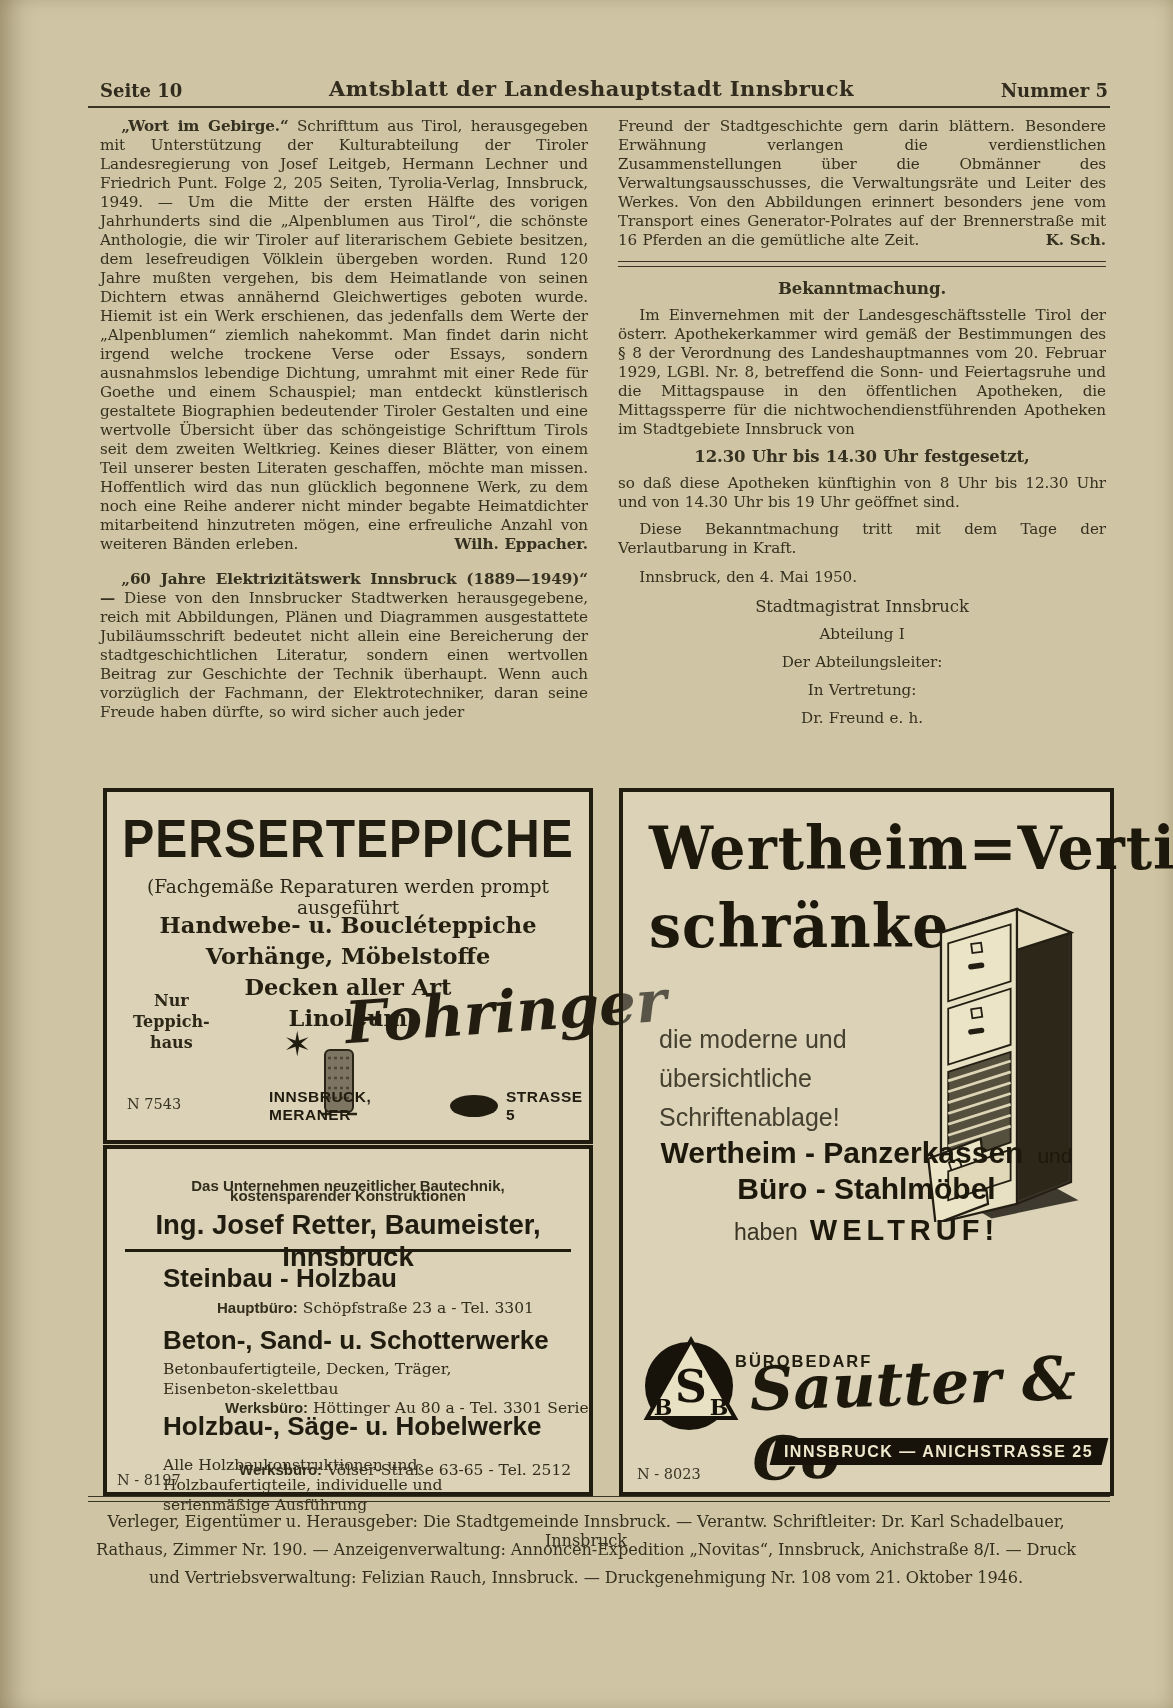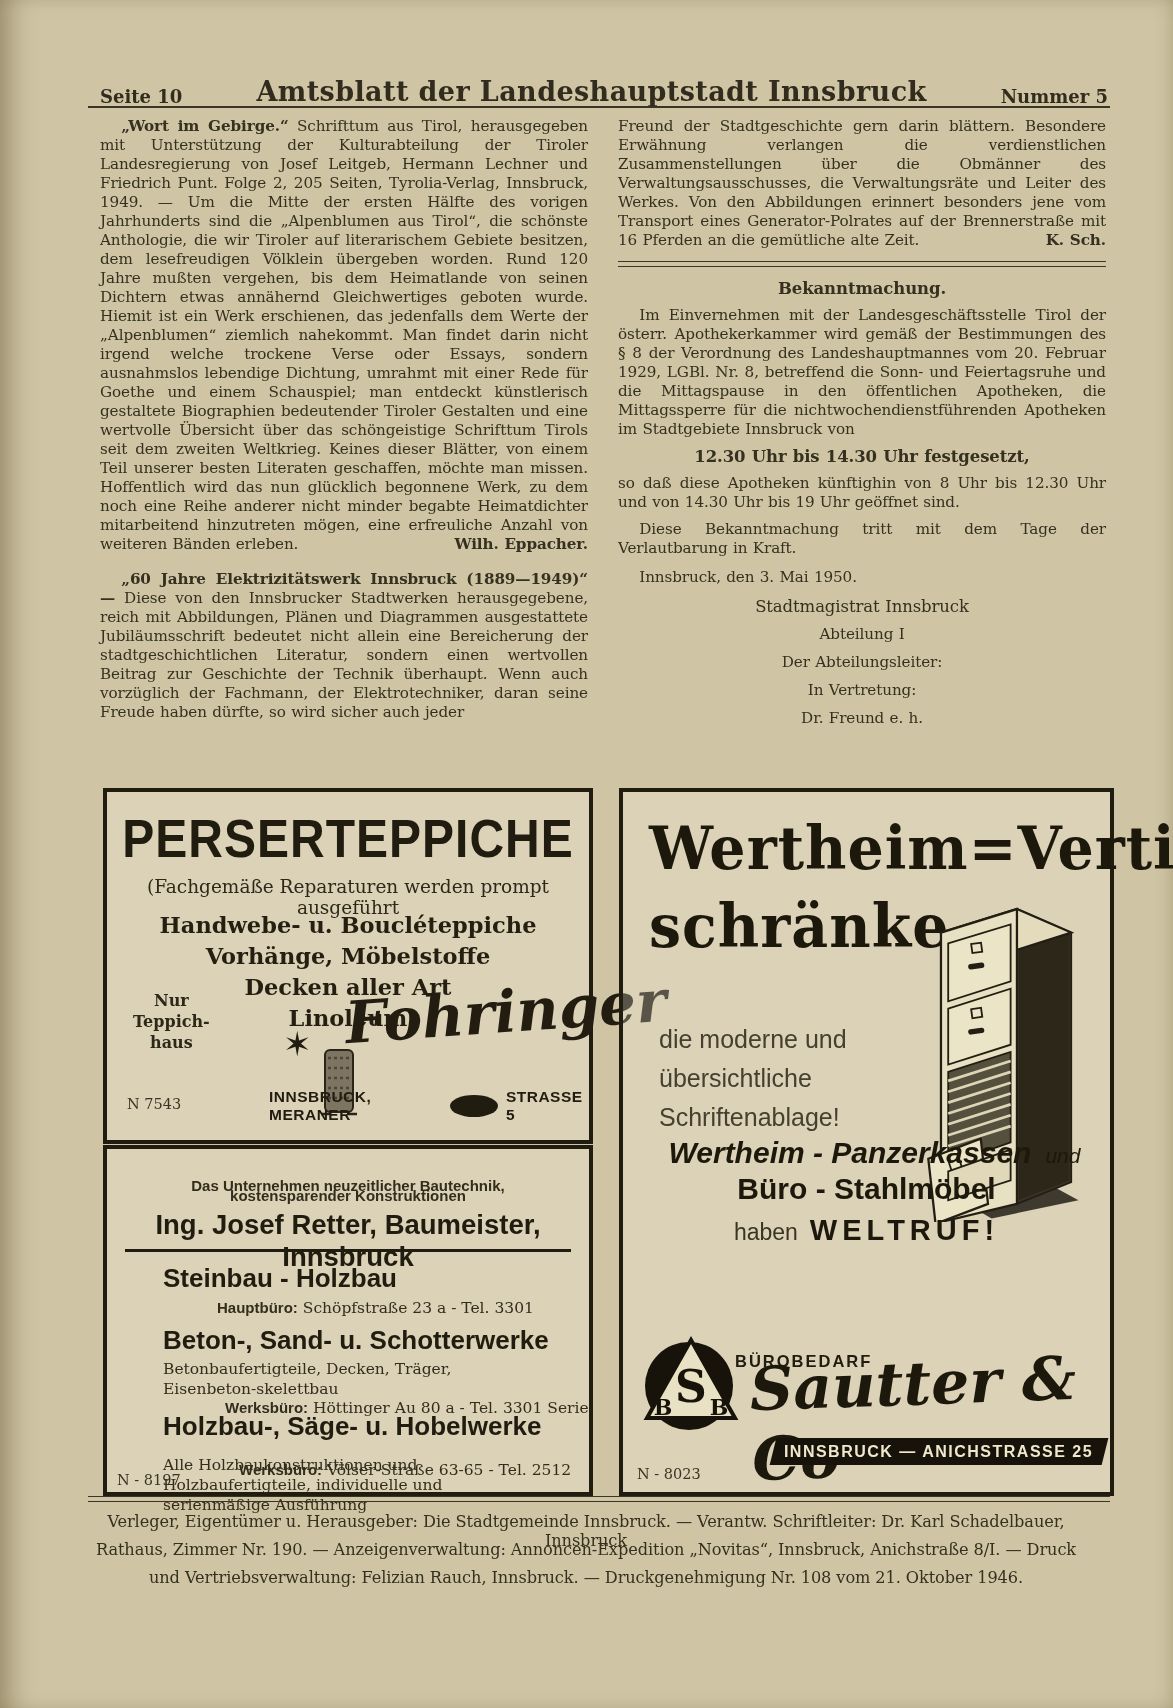--- a/index.html
+++ b/index.html
@@ -9,21 +9,21 @@
                    linear-gradient(90deg,#d6cba8 0%,#e9e1c4 2.5%,#ece4c8 50%,#e8e0c3 97%,#ddd3b4 100%);
         box-shadow:inset 22px 0 28px -14px rgba(88,72,38,.5), inset -10px 0 18px -10px rgba(88,72,38,.3);}
   .abs{position:absolute;}
   .fr{font-family:"DejaVu Serif",serif;font-weight:bold;}
   .sans{font-family:"Liberation Sans","DejaVu Sans",sans-serif;}
   .serif{font-family:"DejaVu Serif",serif;}
 
   
   .hdr-row{top:76px;left:100px;width:1008px;display:flex;justify-content:space-between;align-items:flex-end;gap:24px;}
   .hdr-side{font-size:18px;}
-  .hdr-title{font-size:27px;font-weight:bold;letter-spacing:.4px;}
+  .hdr-title{font-size:21px;font-weight:bold;letter-spacing:.4px;}
   .hdr-rule{top:106px;left:88px;width:1022px;height:2.4px;background:#3a3424;}
 
   
   .col{font-size:15.2px;line-height:19px;text-align:justify;letter-spacing:-.1px;word-spacing:.6px;color:#35301f;}
   .col-left{top:117px;left:100px;width:488px;}
   .col-right{top:117px;left:618px;width:488px;}
   .par{margin:0;}
   .par.indent{text-indent:1.4em;}
   .par .ttl{font-weight:bold;}
   .gap{height:16px;}
@@ -59,21 +59,21 @@
   .ret-rule{top:100px;left:18px;right:18px;height:3.2px;background:#211c10;}
   .ret-t1{font-weight:bold;font-size:26px;color:#211c10;}
   .ret-desc{font-size:15.5px;line-height:20px;color:#332d1c;}
   .ret-office{font-size:15.5px;color:#332d1c;}
   .ret-office b{font-family:"Liberation Sans","DejaVu Sans",sans-serif;font-size:15px;}
 
   
   .wer-h{left:26px;font-weight:bold;font-size:57px;letter-spacing:1px;color:#1d180c;transform:scaleY(1.05);}
   .wer-desc{top:228px;left:36px;font-size:25px;line-height:39px;color:#45402f;
             font-family:"Liberation Sans","DejaVu Sans",sans-serif;}
-  .wer-line1{top:344px;left:8px;width:100%;text-align:center;color:#1d180c;font-style:italic;}
+  .wer-line1{top:344px;left:0;width:100%;text-align:center;color:#1d180c;}
   .wer-line1 .big{font-weight:bold;font-size:30px;}
   .wer-line1 .sm{font-size:21px;margin-left:14px;}
   .wer-line2{top:380px;left:0;width:100%;text-align:center;font-weight:bold;font-size:30px;color:#1d180c;}
   .wer-line3{top:422px;left:0;width:100%;text-align:center;color:#1d180c;}
   .wer-line3 .hab{font-size:23px;color:#3a3424;margin-right:12px;}
   .wer-line3 .wel{font-weight:bold;font-size:29px;letter-spacing:5px;}
   .wer-buero{top:560px;left:112px;font-weight:bold;font-size:16.5px;letter-spacing:2px;color:#211c10;}
   .wer-script{top:556px;left:128px;font-size:60px;font-style:italic;font-weight:bold;color:#1d180c;
               font-family:"DejaVu Serif",serif;transform:rotate(-2deg);}
   .wer-banner{top:646px;left:150px;width:332px;height:27px;background:#17130a;transform:skewX(-14deg);
@@ -106,21 +106,21 @@
 
   <div class="abs col col-right">
     <p class="par"><span>Freund der Stadtgeschichte gern darin blättern. Besondere Erwähnung verlangen die verdienstlichen Zusammenstellungen über die Obmänner des Verwaltungsausschusses, die Verwaltungsräte und Leiter des Werkes. Von den Abbildungen erinnert besonders jene vom Transport eines Generator-Polrates auf der Brennerstraße mit 16 Pferden an die gemütliche alte Zeit.</span> <span class="sig">K. Sch.</span></p>
     <div class="rule2"></div>
     <div class="ann-head">Bekanntmachung.</div>
     <p class="par indent">Im Einvernehmen mit der Landesgeschäftsstelle Tirol der österr. Apothekerkammer wird gemäß der Bestimmungen des § 8 der Verordnung des Landeshauptmannes vom 20. Februar 1929, LGBl. Nr. 8, betreffend die Sonn- und Feiertagsruhe und die Mittagspause in den öffentlichen Apotheken, die Mittagssperre für die nichtwochendienstführenden Apotheken im Stadtgebiete Innsbruck von</p>
     <div class="ann-hours">12.30 Uhr bis 14.30 Uhr festgesetzt,</div>
     <p class="par">so daß diese Apotheken künftighin von 8 Uhr bis 12.30 Uhr und von 14.30 Uhr bis 19 Uhr geöffnet sind.</p>
     <div class="gap" style="height:8px"></div>
     <p class="par indent">Diese Bekanntmachung tritt mit dem Tage der Verlautbarung in Kraft.</p>
-    <p class="par dateline">Innsbruck, den 3. Mai 1950.</p>
+    <p class="par dateline">Innsbruck, den 4. Mai 1950.</p>
     <div class="sigblock">
       <div class="sig1">Stadtmagistrat Innsbruck</div>
       <div>Abteilung I</div>
       <div>Der Abteilungsleiter:</div>
       <div>In Vertretung:</div>
       <div>Dr. Freund e. h.</div>
     </div>
   </div>
 
   <div class="abs adbox" style="left:103px;top:788px;width:482px;height:348px;">

